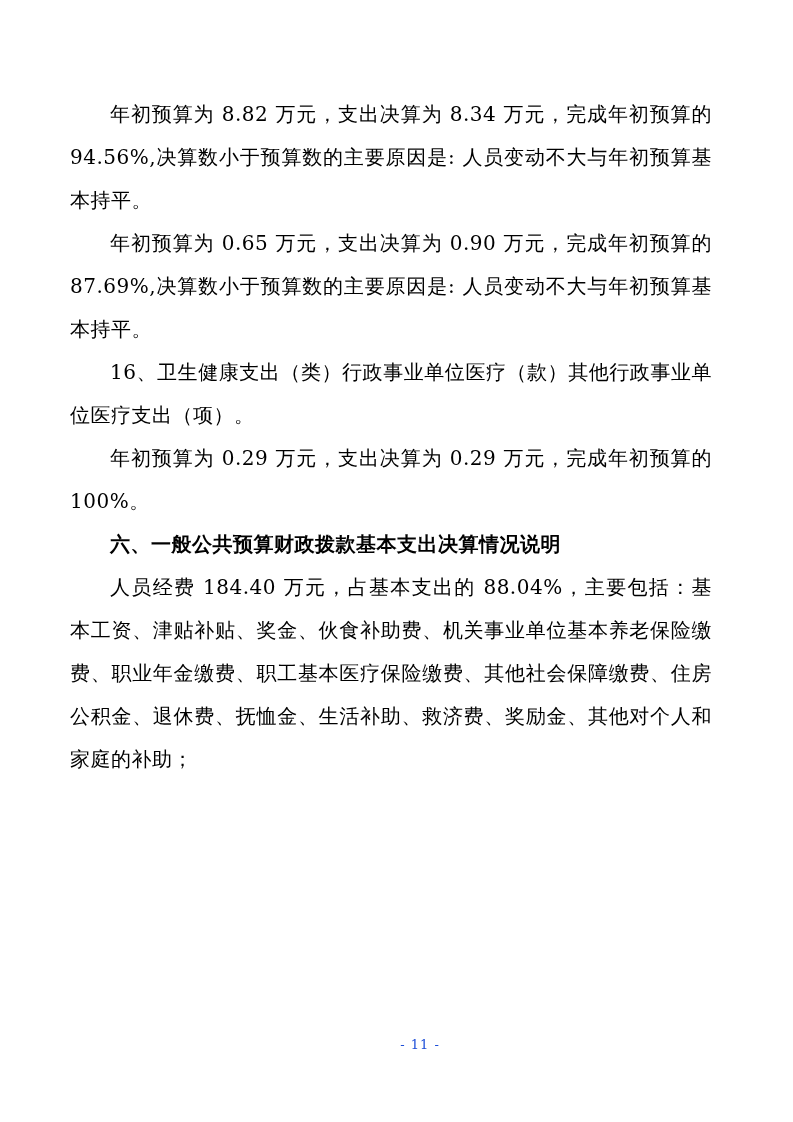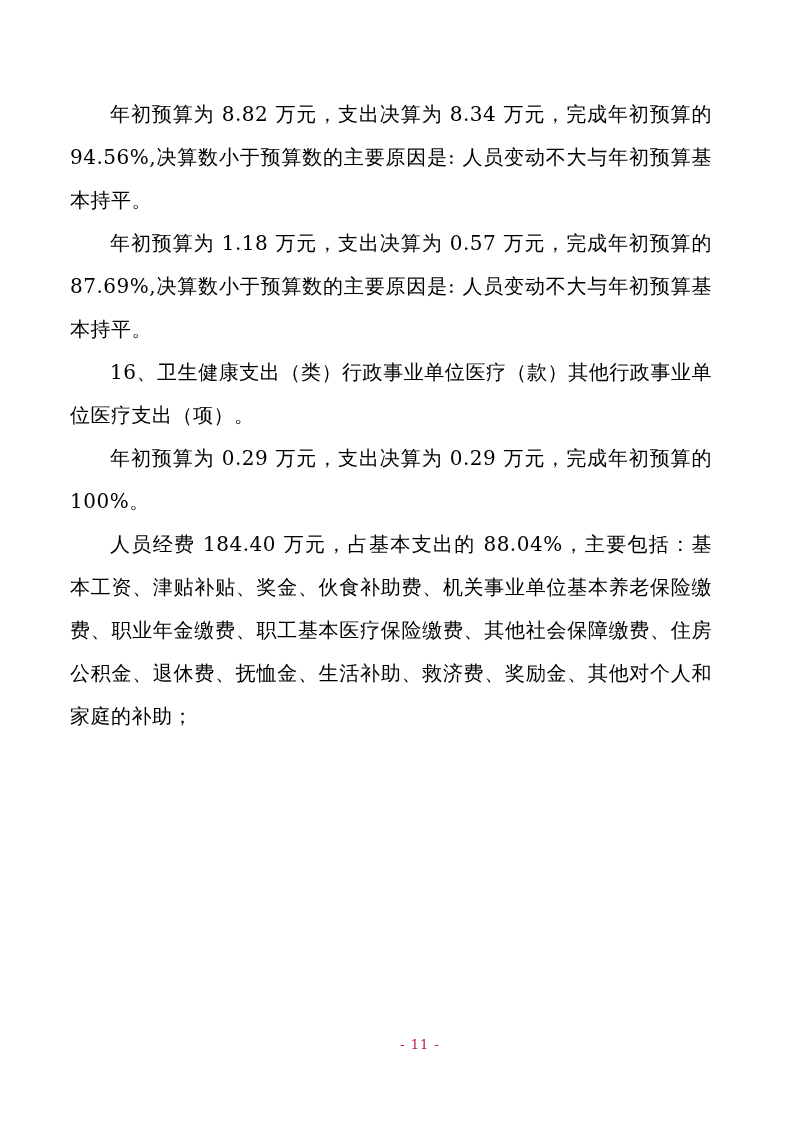--- a/index.html
+++ b/index.html
@@ -41,31 +41,32 @@
     font-family: "DejaVu Sans", "Liberation Sans", sans-serif;
   }
   .footer {
     position: absolute;
     left: 7px;
     right: 0;
     top: 1037px;
     text-align: center;
     font-size: 13px;
     letter-spacing: 1px;
-    color: #be185d;
+    color: #1d4ed8;
     margin-left: 40px;
   }
 </style>
 </head>
 <body>
 
 <div class="page">
   <div class="content">
     <p>年初预算为 8.82 万元，支出决算为 8.34 万元，完成年初预算的 94.56%,决算数小于预算数的主要原因是: 人员变动不大与年初预算基本持平。</p>
-    <p>年初预算为 1.18 万元，支出决算为 0.57 万元，完成年初预算的 87.69%,决算数小于预算数的主要原因是: 人员变动不大与年初预算基本持平。</p>
+    <p>年初预算为 0.65 万元，支出决算为 0.90 万元，完成年初预算的 87.69%,决算数小于预算数的主要原因是: 人员变动不大与年初预算基本持平。</p>
     <p>16、卫生健康支出（类）行政事业单位医疗（款）其他行政事业单位医疗支出（项）。</p>
     <p>年初预算为 0.29 万元，支出决算为 0.29 万元，完成年初预算的 100%。</p>
+    <h2>六、一般公共预算财政拨款基本支出决算情况说明</h2>
     <p>人员经费 184.40 万元，占基本支出的 88.04%，主要包括：基本工资、津贴补贴、奖金、伙食补助费、机关事业单位基本养老保险缴费、职业年金缴费、职工基本医疗保险缴费、其他社会保障缴费、住房公积金、退休费、抚恤金、生活补助、救济费、奖励金、其他对个人和家庭的补助；</p>
   </div>
   <div class="footer">
     <span>- 11 -</span>
   </div>
 </div>
 
 </body></html>

